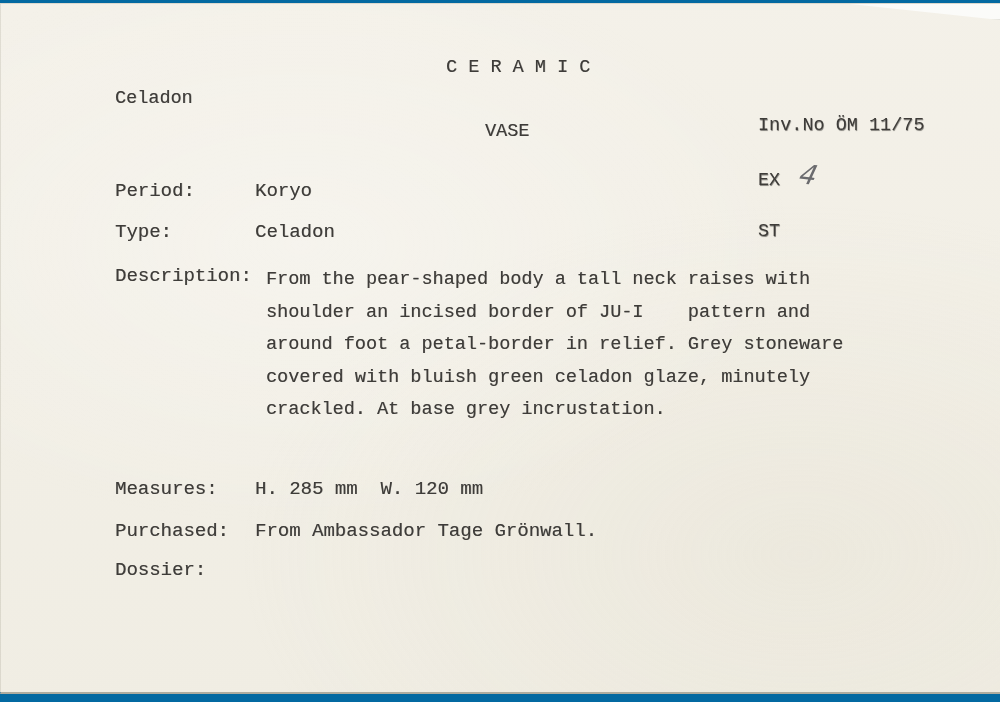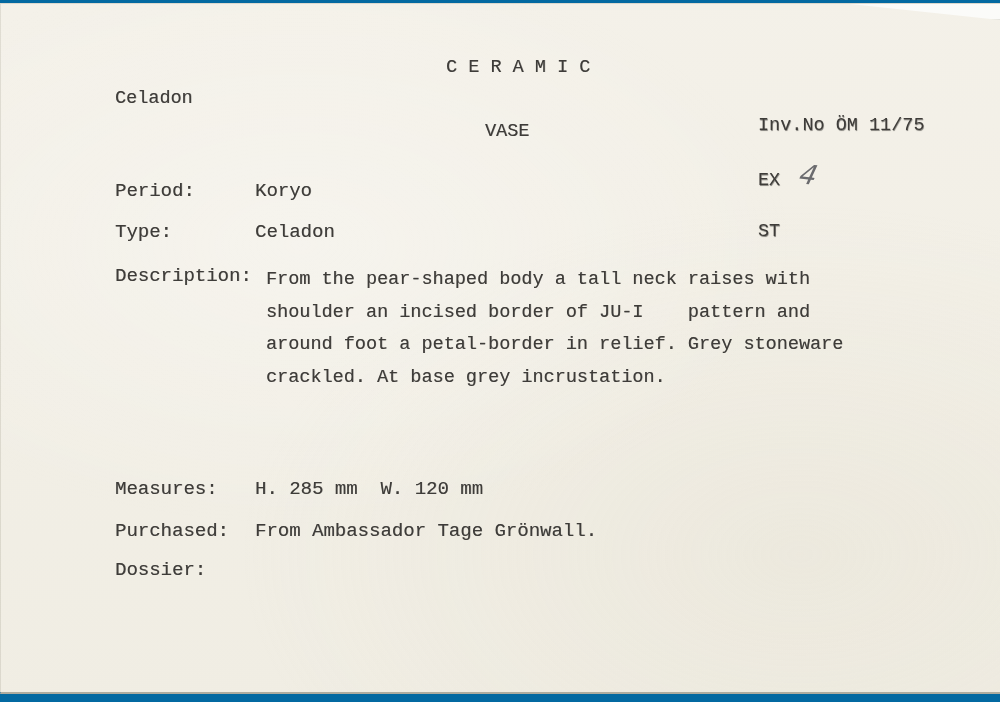--- a/index.html
+++ b/index.html
@@ -129,20 +129,21 @@
       <span class="label label-span">Type:</span>
       <span class="value value-span">Celadon</span>
     </div>
 
     <div class="row" style="top:260px;">
       <span class="label label-span">Description:</span>
       <div class="desc-lines">
         <div class="t-line">From the pear-shaped body a tall neck raises with</div>
         <div class="t-line">shoulder an incised border of JU-I    pattern and</div>
         <div class="t-line">around foot a petal-border in relief. Grey stoneware</div>
+        <div class="t-line">covered with bluish green celadon glaze, minutely</div>
         <div class="t-line">crackled. At base grey incrustation.</div>
       </div>
     </div>
 
     <div class="row" style="top:473px;">
       <span class="label label-span">Measures:</span>
       <span class="value value-span">H. 285 mm  W. 120 mm</span>
     </div>
 
     <div class="row" style="top:515px;">

